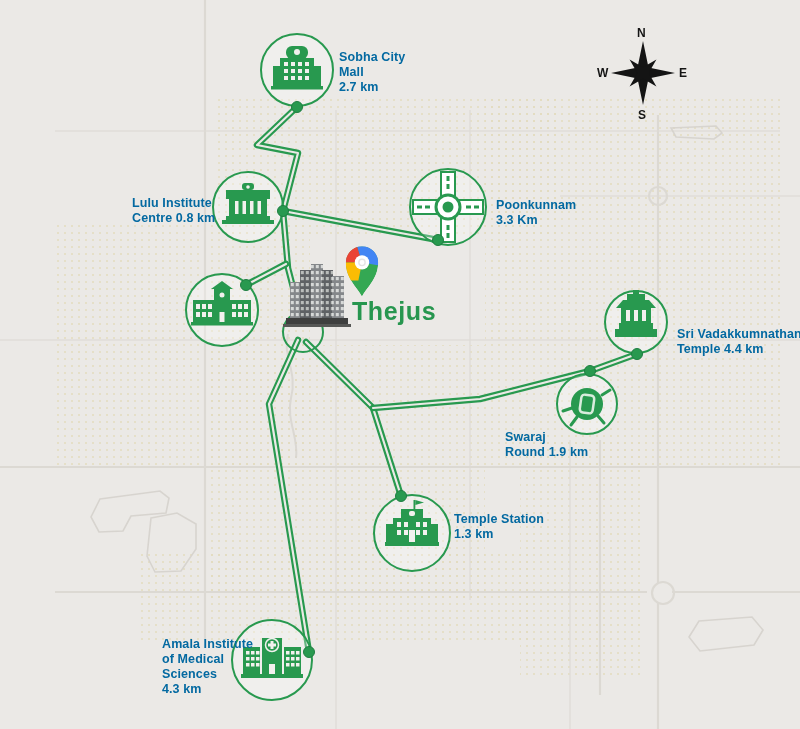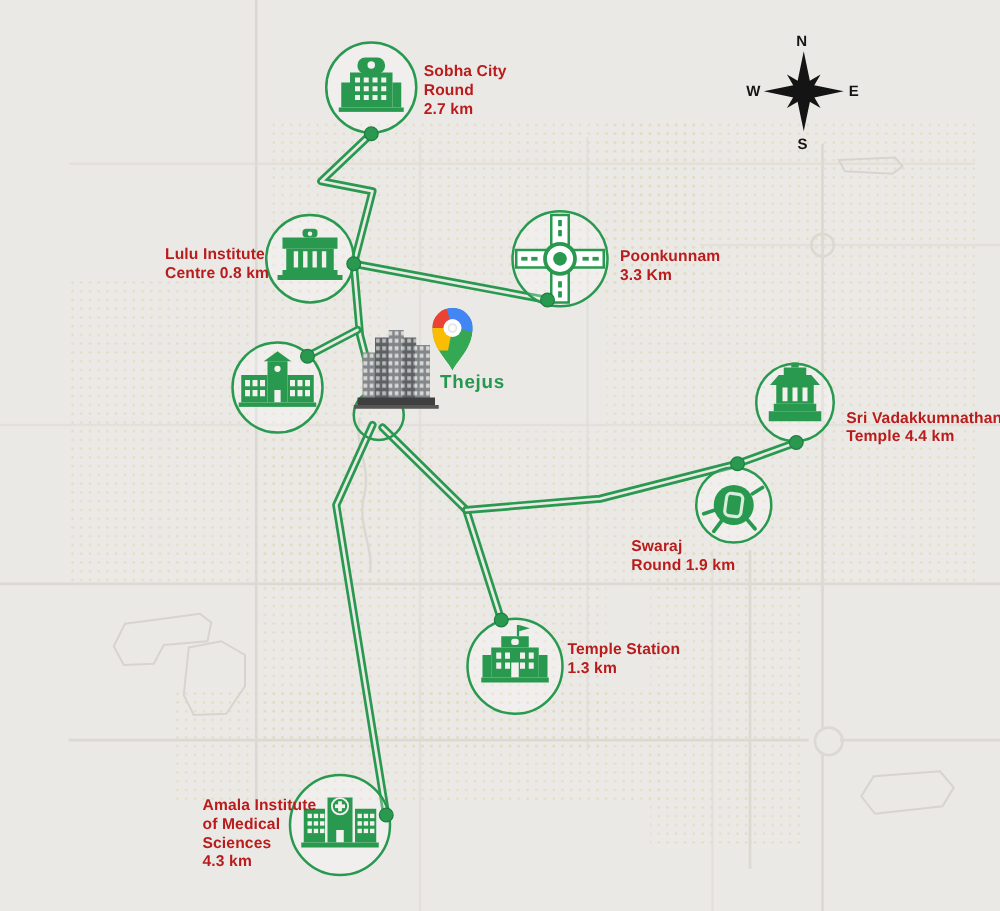--- a/index.html
+++ b/index.html
@@ -16,27 +16,27 @@
   .stream{stroke:#d8d5cf;stroke-width:2;fill:none;opacity:.85;}
   
   .route-outer{stroke:#28994f;stroke-width:6.5;fill:none;stroke-linecap:round;stroke-linejoin:round;}
   .route-inner{stroke:#ebe9e6;stroke-width:2.2;fill:none;stroke-linecap:round;stroke-linejoin:round;}
   .marker-ring{fill:rgba(255,255,255,.28);stroke:#28994f;stroke-width:2;}
   .node{fill:#28994f;stroke:#1e7e41;stroke-width:1;}
   .icon-fill{fill:#28994f;}
   .icon-cut{fill:#f2f1ee;}
   
   .label{
-    position:absolute;font-size:12.5px;font-weight:bold;color:#b91c1c;
+    position:absolute;font-size:12.5px;font-weight:bold;color:#0369a1;
     line-height:15px;letter-spacing:.1px;white-space:nowrap;
   }
   .label span{display:block;}
   .project-name{
     position:absolute;left:352px;top:297px;
-    font-size:15px;font-weight:bold;color:#27964f;letter-spacing:.6px;
+    font-size:25px;font-weight:bold;color:#27964f;letter-spacing:.6px;
   }
   .compass-letter{
     position:absolute;font-size:12px;font-weight:bold;color:#141414;
   }
 </style>
 </head>
 <body>
 
 <div class="stage">
 
@@ -332,21 +332,21 @@
   <g transform="translate(643,73)" fill="#141414">
     <polygon points="0,-32 5.5,-5.5 32,0 5.5,5.5 0,32 -5.5,5.5 -32,0 -5.5,-5.5"></polygon>
     <g transform="rotate(45)">
       <polygon points="0,-19 4,-4 19,0 4,4 0,19 -4,4 -19,0 -4,-4"></polygon>
     </g>
   </g>
 </svg>
 
 <div class="label" style="left:339px;top:50px">
   <span>Sobha City</span>
-  <span>Round</span>
+  <span>Mall</span>
   <span>2.7 km</span>
 </div>
 
 <div class="label" style="left:132px;top:196px">
   <span>Lulu Institute</span>
   <span>Centre 0.8 km</span>
 </div>
 
 <div class="label" style="left:496px;top:198px">
   <span>Poonkunnam</span>

